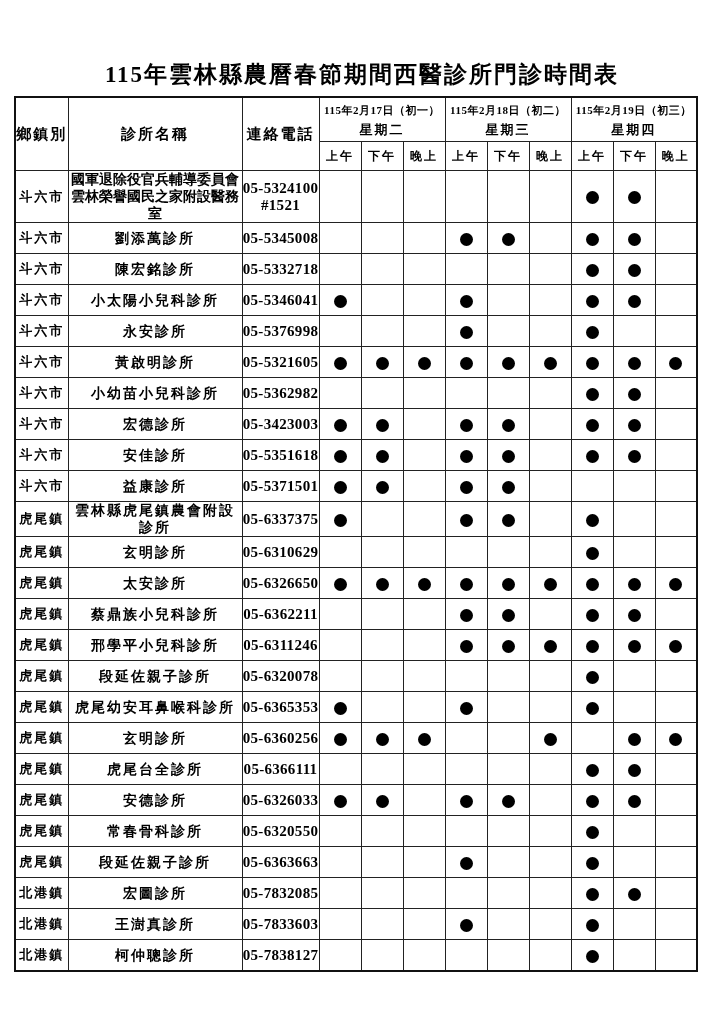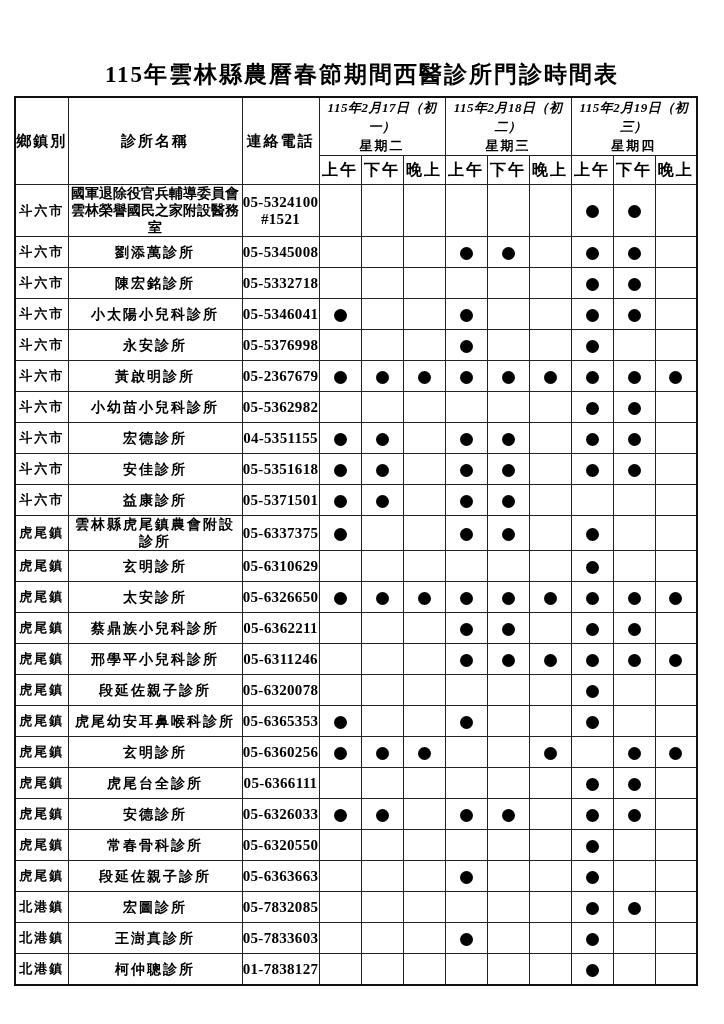--- a/index.html
+++ b/index.html
@@ -38,23 +38,23 @@
     padding: 0;
     text-align: center;
     vertical-align: middle;
     font-weight: 700;
     overflow: hidden;
   }
   table.schedule { border: 2px solid #111; }
   th.group-start, td.group-start { border-left: 2px solid #111; }
 
   thead th { background: #fff; }
-  .date-line   { font-size: 13px; letter-spacing: 0.5px; line-height: 19px; font-style: italic; }
+  .date-line   { font-size: 11px; letter-spacing: 0.5px; line-height: 19px; }
   .weekday-line{ font-size: 13px; letter-spacing: 2px;  line-height: 19px; }
-  tr.subhead th { height: 28px; font-size: 16px; letter-spacing: 2px; }
+  tr.subhead th { height: 28px; font-size: 12px; letter-spacing: 2px; }
   tr.datehead th { height: 43px; }
   th.static-col { font-size: 15px; letter-spacing: 2px; }
 
   tbody td { height: 30px; }
   td.township { font-size: 13px; letter-spacing: 2px; }
   td.clinic   { font-size: 14px; letter-spacing: 2px; line-height: 17px; padding: 1px 2px; }
   tbody tr:first-child td.clinic { letter-spacing: 0; }
   td.phone    { font-size: 15px; letter-spacing: 0.3px; white-space: pre-line; line-height: 17px; }
 
   .dot {
@@ -191,21 +191,21 @@
           <td class="slot group-start"><span class="dot"></span></td>
           <td class="slot"></td>
           <td class="slot"></td>
           <td class="slot group-start"><span class="dot"></span></td>
           <td class="slot"></td>
           <td class="slot"></td>
         </tr>
         <tr>
       <td class="township">斗六市</td>
       <td class="clinic">黃啟明診所</td>
-      <td class="phone">05-2367679</td>
+      <td class="phone">05-5321605</td>
 
     <td class="slot group-start"><span class="dot"></span></td>
           <td class="slot"><span class="dot"></span></td>
           <td class="slot"><span class="dot"></span></td>
           <td class="slot group-start"><span class="dot"></span></td>
           <td class="slot"><span class="dot"></span></td>
           <td class="slot"><span class="dot"></span></td>
           <td class="slot group-start"><span class="dot"></span></td>
           <td class="slot"><span class="dot"></span></td>
           <td class="slot"><span class="dot"></span></td>
@@ -221,21 +221,21 @@
           <td class="slot group-start"></td>
           <td class="slot"></td>
           <td class="slot"></td>
           <td class="slot group-start"><span class="dot"></span></td>
           <td class="slot"><span class="dot"></span></td>
           <td class="slot"></td>
         </tr>
         <tr>
       <td class="township">斗六市</td>
       <td class="clinic">宏德診所</td>
-      <td class="phone">04-5351155</td>
+      <td class="phone">05-3423003</td>
 
     <td class="slot group-start"><span class="dot"></span></td>
           <td class="slot"><span class="dot"></span></td>
           <td class="slot"></td>
           <td class="slot group-start"><span class="dot"></span></td>
           <td class="slot"><span class="dot"></span></td>
           <td class="slot"></td>
           <td class="slot group-start"><span class="dot"></span></td>
           <td class="slot"><span class="dot"></span></td>
           <td class="slot"></td>
@@ -476,21 +476,21 @@
           <td class="slot group-start"><span class="dot"></span></td>
           <td class="slot"></td>
           <td class="slot"></td>
           <td class="slot group-start"><span class="dot"></span></td>
           <td class="slot"></td>
           <td class="slot"></td>
         </tr>
         <tr>
       <td class="township">北港鎮</td>
       <td class="clinic">柯仲聰診所</td>
-      <td class="phone">01-7838127</td>
+      <td class="phone">05-7838127</td>
 
     <td class="slot group-start"></td>
           <td class="slot"></td>
           <td class="slot"></td>
           <td class="slot group-start"></td>
           <td class="slot"></td>
           <td class="slot"></td>
           <td class="slot group-start"><span class="dot"></span></td>
           <td class="slot"></td>
           <td class="slot"></td>

